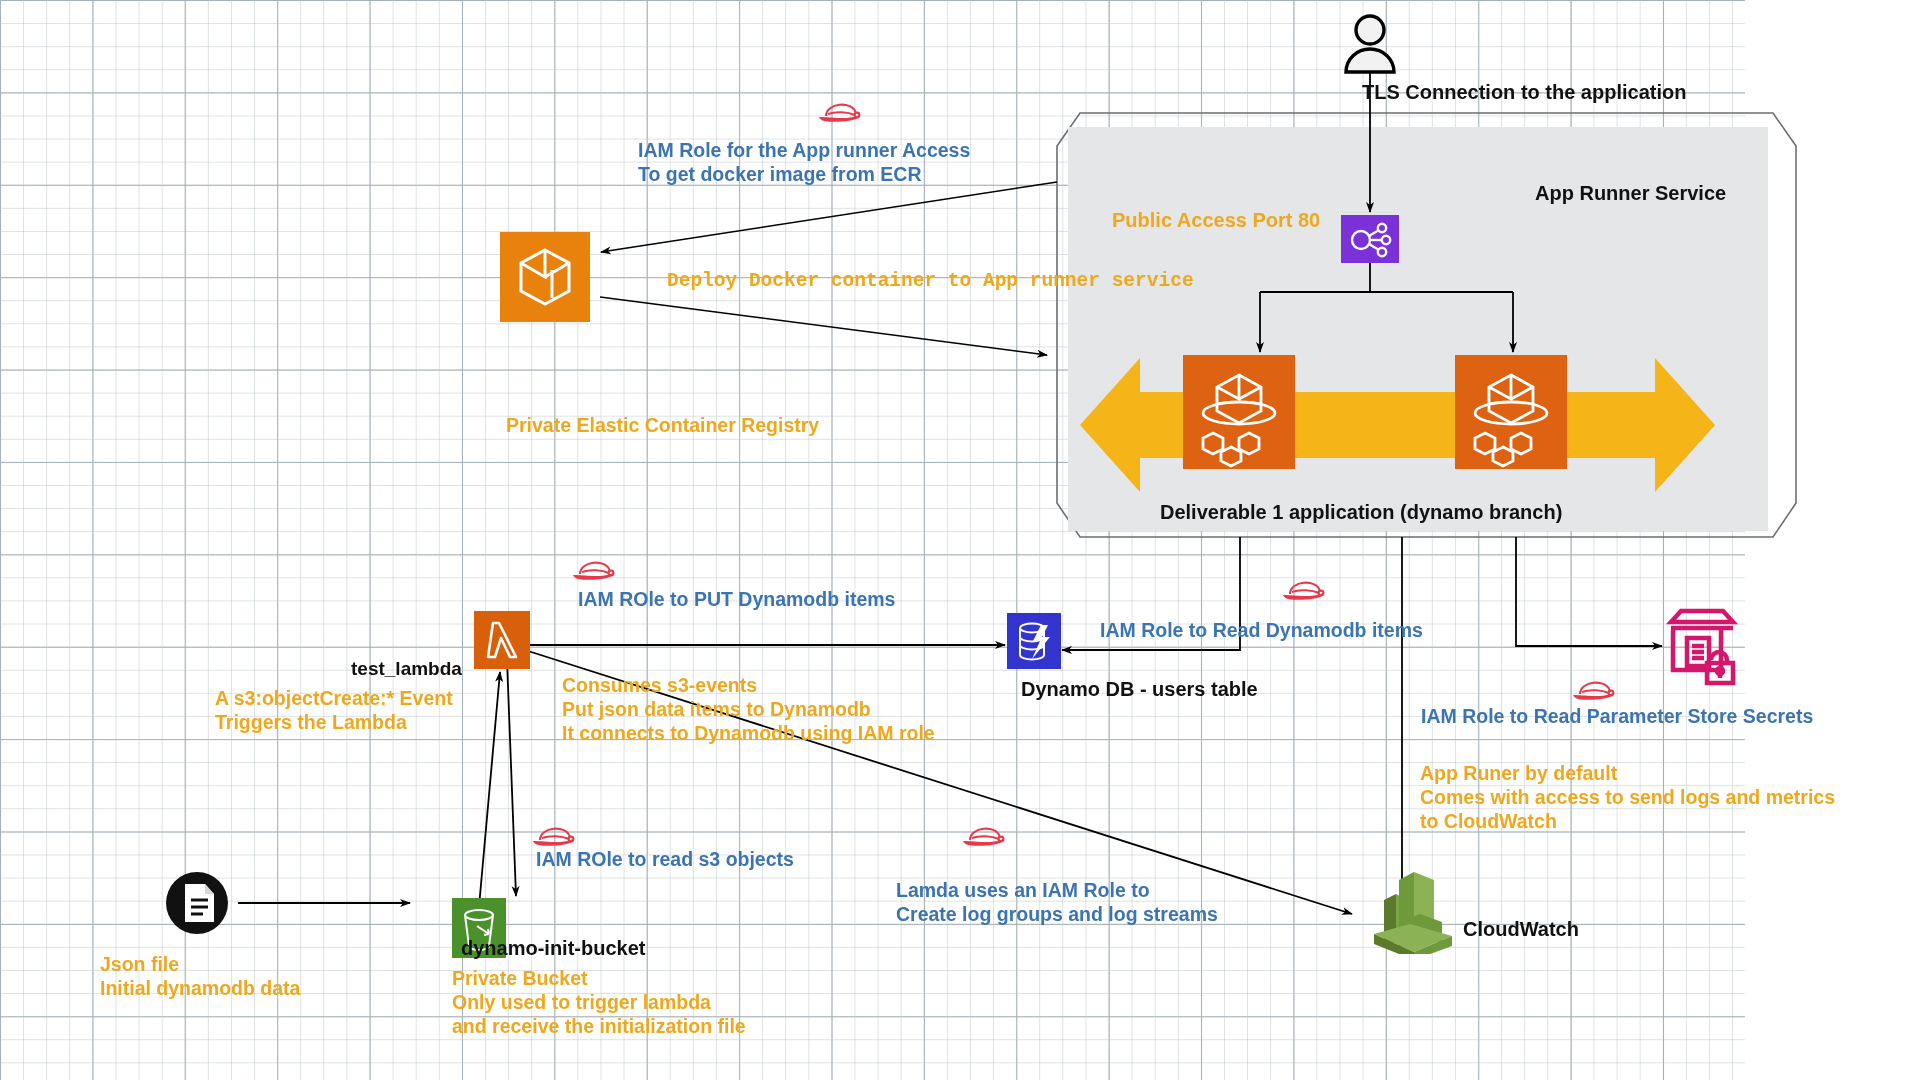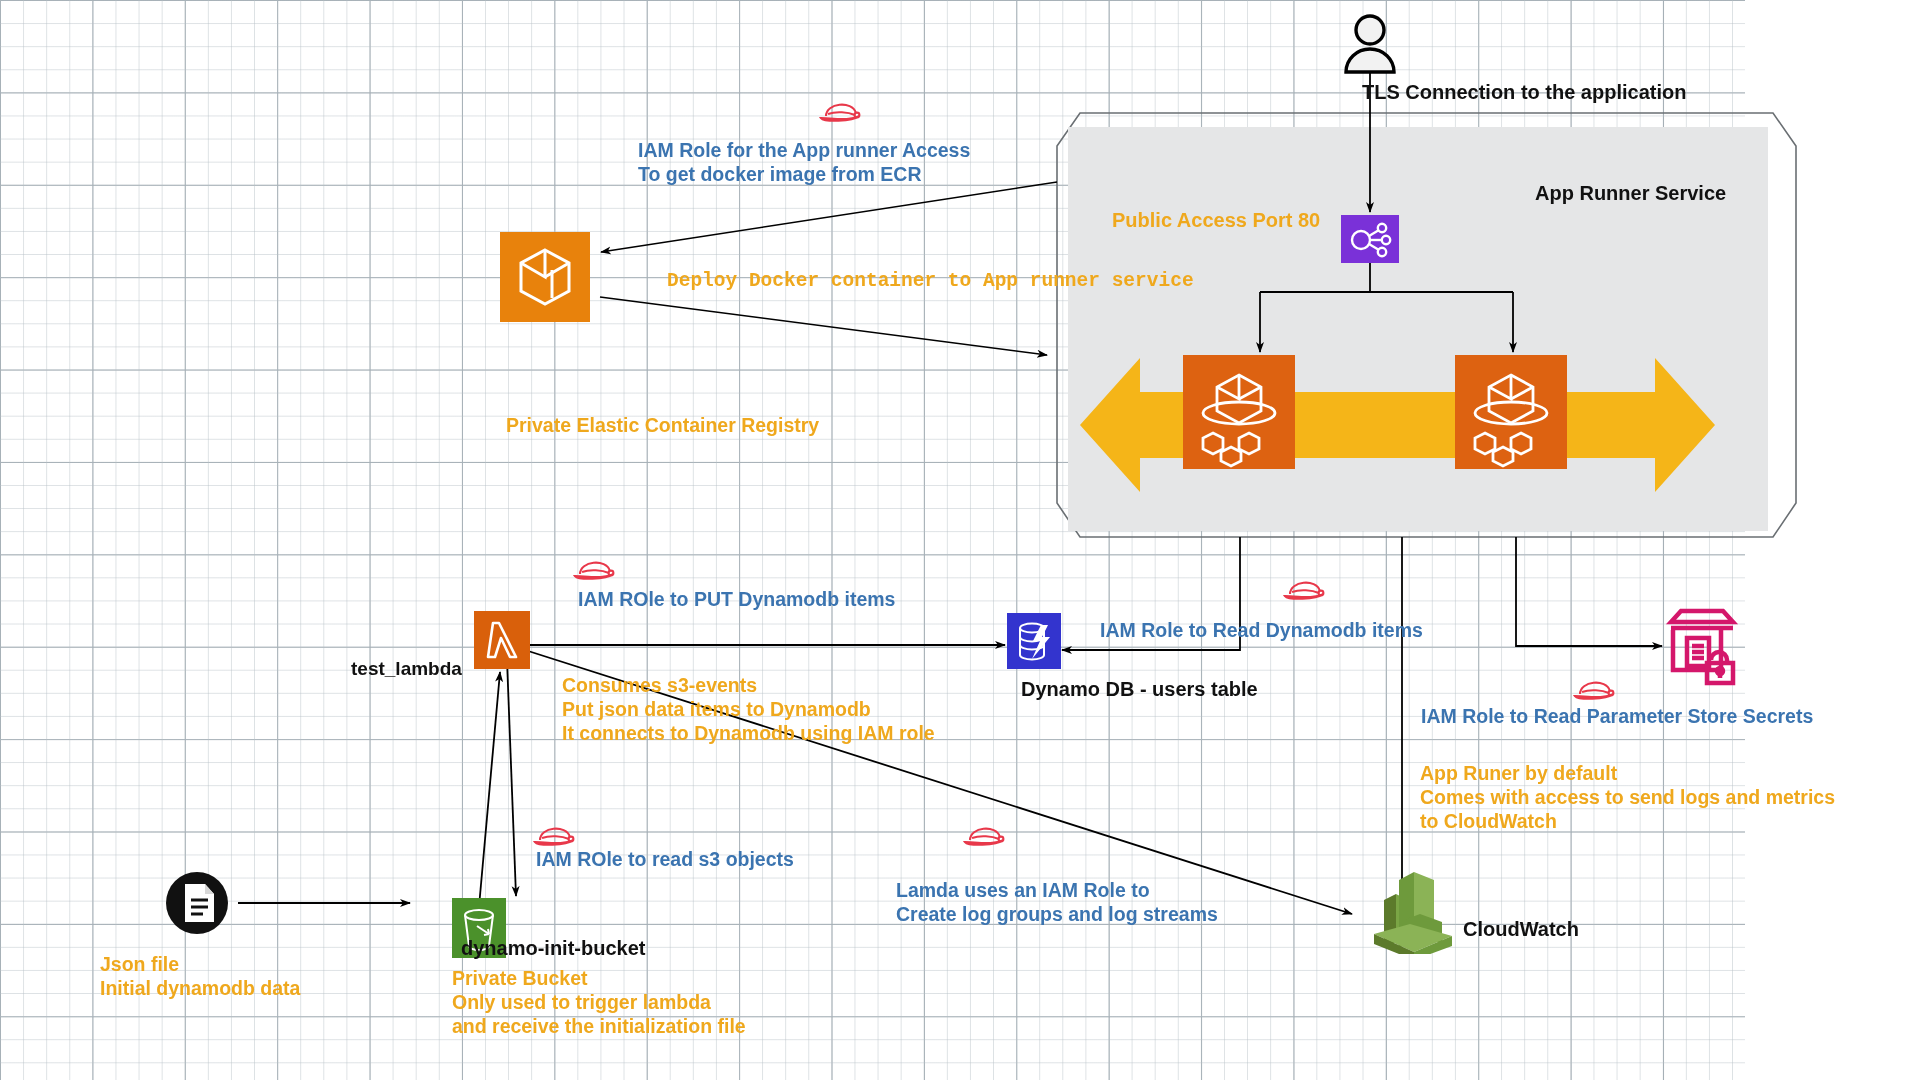--- a/index.html
+++ b/index.html
@@ -277,27 +277,30 @@
 To get docker image from ECR</div>
 
   <div class="lbl amber" style="left:1112px;top:168px;font-size:20px;margin-top:40px;">Public Access Port 80</div>
 
   <div class="lbl black" style="left:1535px;top:181px;font-size:20px;">App Runner Service</div>
 
   <div class="lbl amber" style="left:667px;top:270px;font-size:19.5px;font-family:Liberation Mono, monospace;">Deploy Docker container to App runner service</div>
 
   <div class="lbl amber" style="left:506px;top:414px;font-size:19.5px;">Private Elastic Container Registry</div>
 
+  <div class="lbl black" style="left:1160px;top:500px;font-size:20px;">Deliverable 1 application (dynamo branch)</div>
 
   <div class="lbl blue" style="left:578px;top:588px;font-size:19.5px;">IAM ROle to PUT Dynamodb items</div>
 
   <div class="lbl blue" style="left:1100px;top:619px;font-size:19.5px;">IAM Role to Read Dynamodb items</div>
 
   <div class="lbl black" style="left:351px;top:657px;font-size:19px;">test_lambda</div>
 
+  <div class="lbl amber" style="left:215px;top:687px;font-size:19.5px;">A s3:objectCreate:* Event
+Triggers the Lambda</div>
 
   <div class="lbl amber" style="left:538px;top:674px;font-size:19.5px;margin-left:24px;">Consumes s3-events
 Put json data items to Dynamodb
 It connects to Dynamodb using IAM role</div>
 
   <div class="lbl black" style="left:1021px;top:677px;font-size:20px;">Dynamo DB - users table</div>
 
   <div class="lbl blue" style="left:1421px;top:705px;font-size:19.5px;">IAM Role to Read Parameter Store Secrets</div>
 
   <div class="lbl amber" style="left:1420px;top:762px;font-size:19.5px;">App Runer by default

